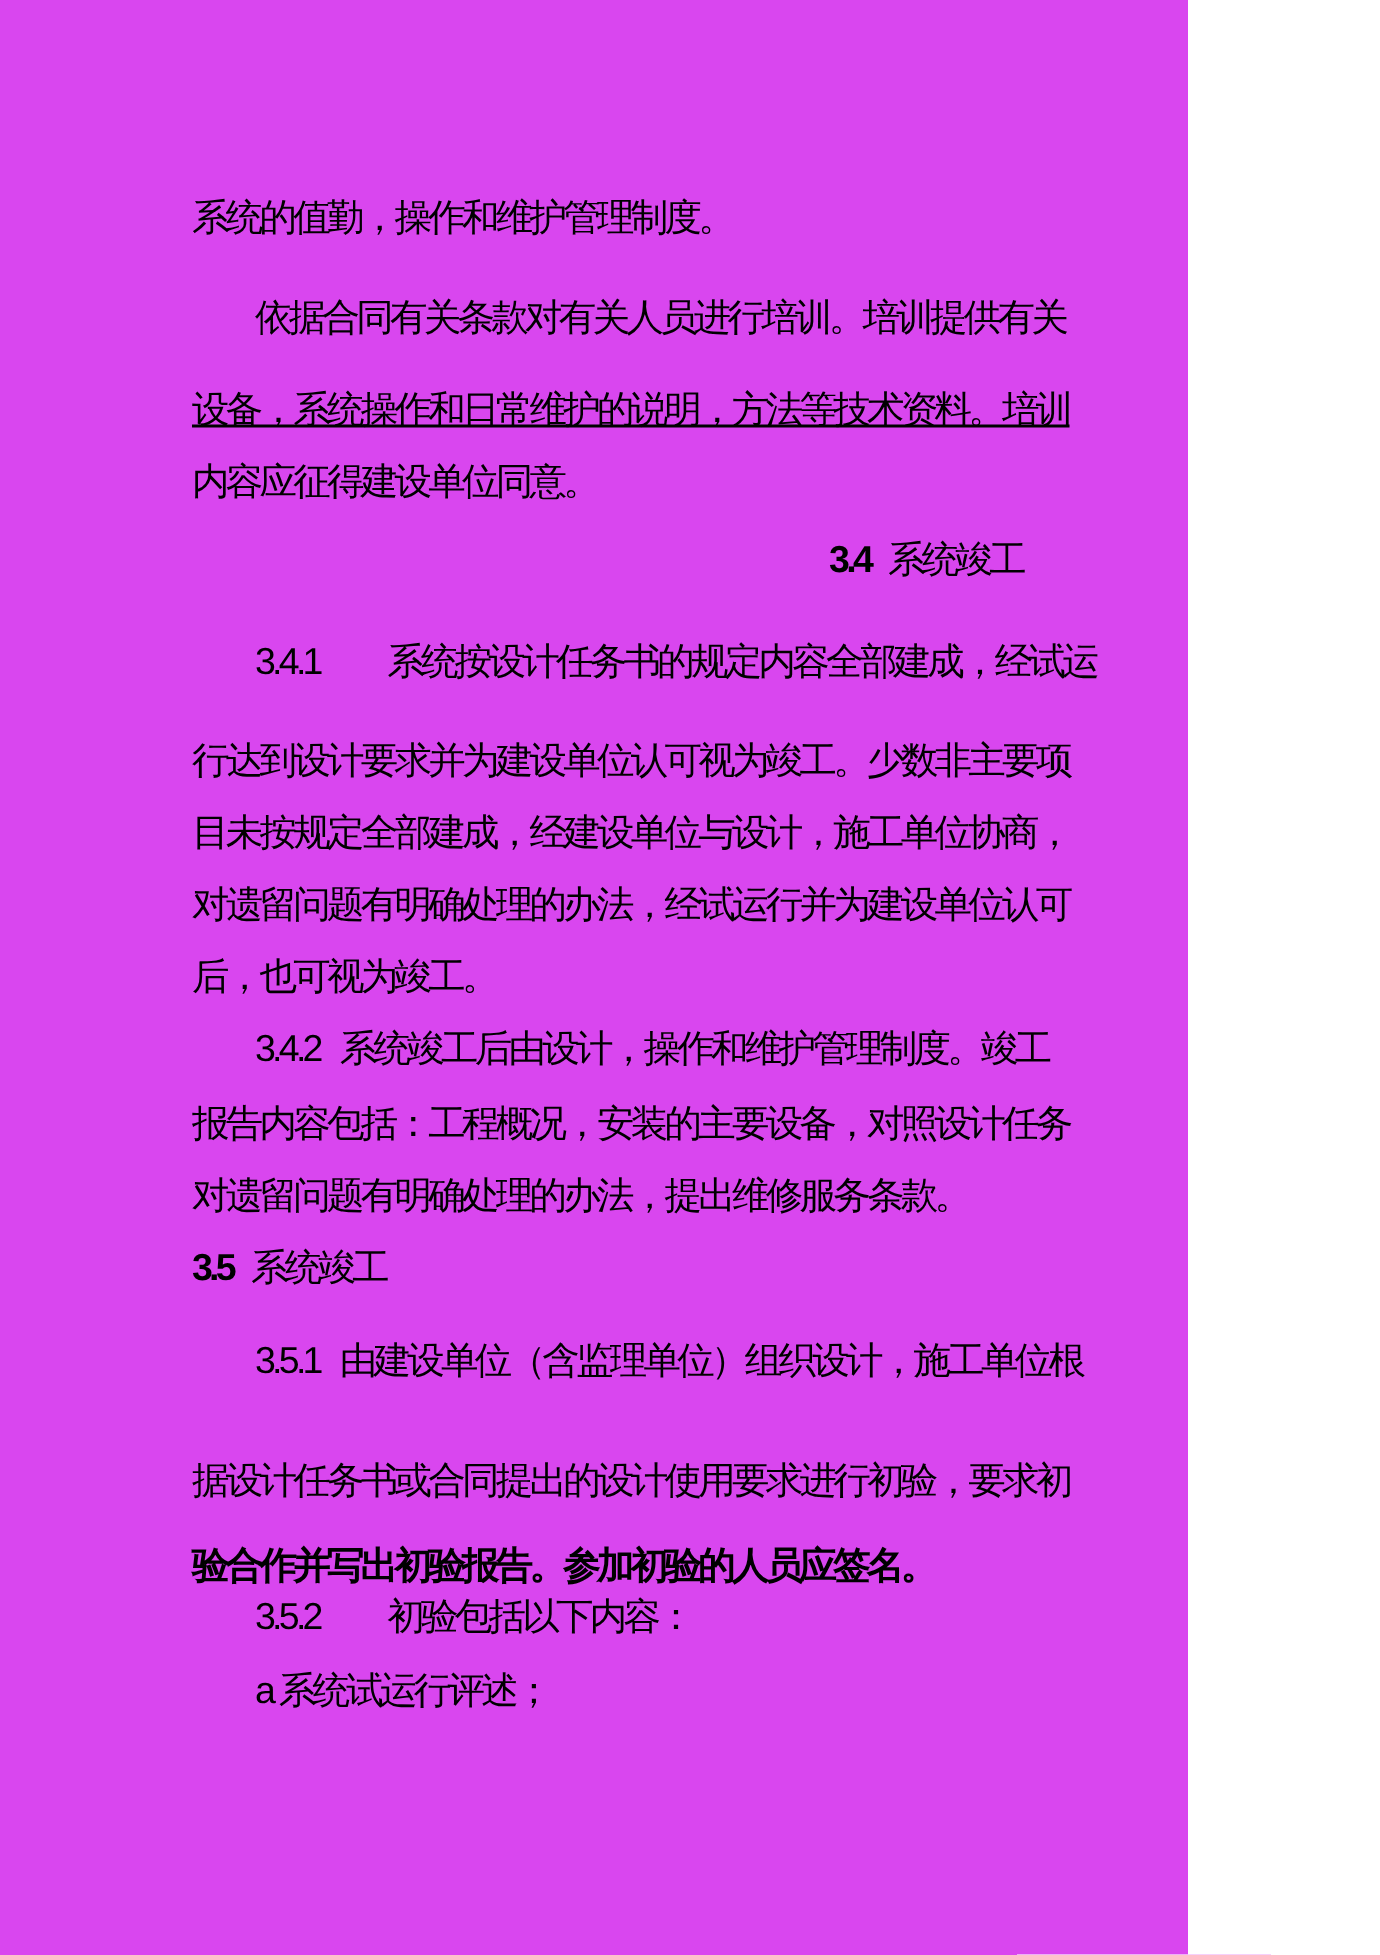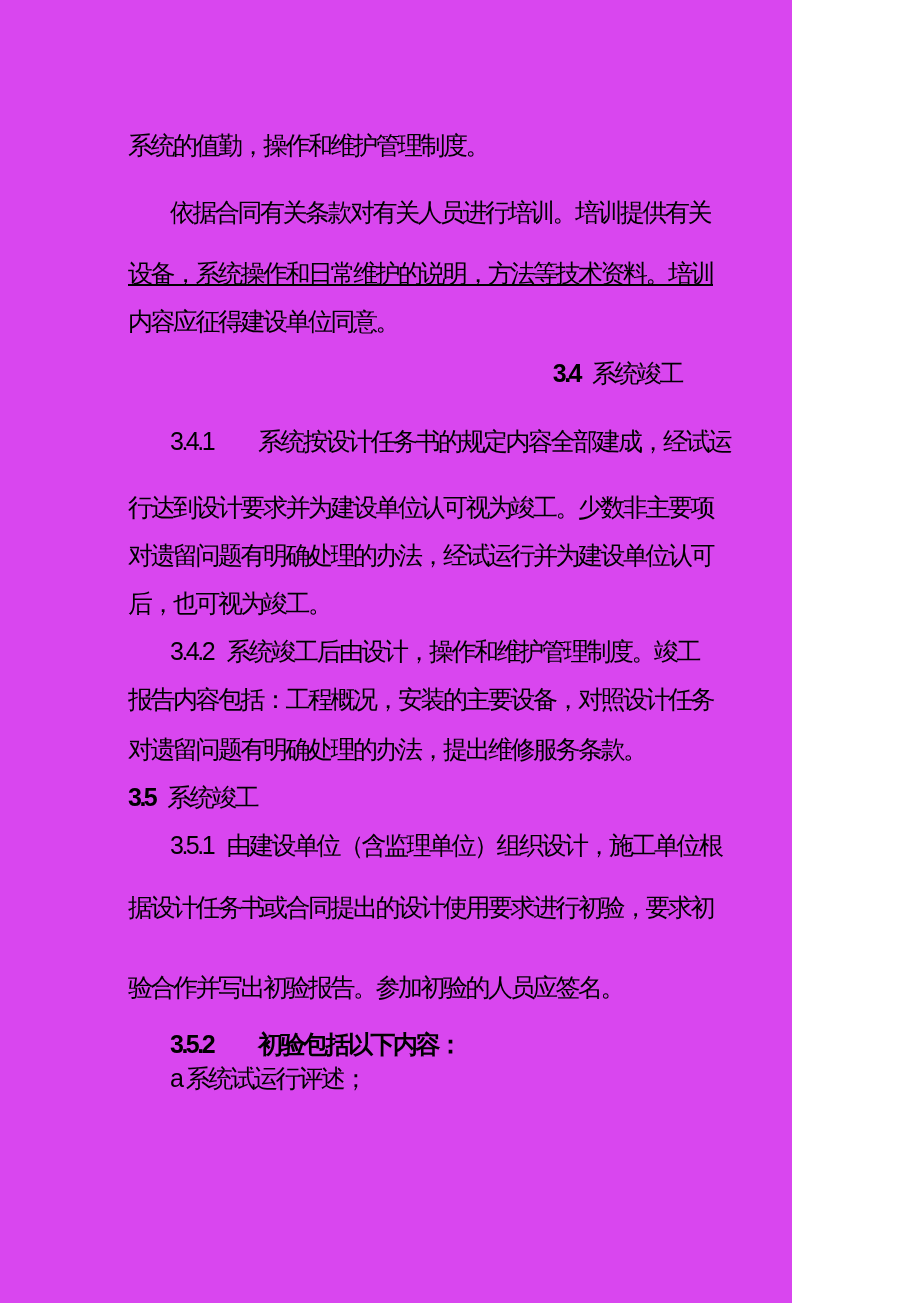--- a/index.html
+++ b/index.html
@@ -49,20 +49,21 @@
 
 <div class="page">
   <div class="content" id="doc-content">
       <div class="line">系统的值勤，操作和维护管理制度。</div>
       <div class="line indent">依据合同有关条款对有关人员进行培训。培训提供有关</div>
       <div class="line">设备，系统操作和日常维护的说明，方法等技术资料。培训</div>
       <div class="line">内容应征得建设单位同意。</div>
       <div class="heading"><span class="num">3.4</span><span class="title">系统竣工</span></div>
       <div class="line indent">3.4.1　　系统按设计任务书的规定内容全部建成，经试运</div>
       <div class="line">行达到设计要求并为建设单位认可视为竣工。少数非主要项</div>
+      <div class="line">目未按规定全部建成，经建设单位与设计，施工单位协商，</div>
       <div class="line">对遗留问题有明确处理的办法，经试运行并为建设单位认可</div>
       <div class="line">后，也可视为竣工。</div>
       <div class="line indent">3.4.2   系统竣工后由设计，操作和维护管理制度。竣工</div>
       <div class="line">报告内容包括：工程概况，安装的主要设备，对照设计任务</div>
       <div class="line">对遗留问题有明确处理的办法，提出维修服务条款。</div>
       <div class="heading"><span class="num">3.5</span><span class="title">系统竣工</span></div>
       <div class="line indent">3.5.1   由建设单位（含监理单位）组织设计，施工单位根</div>
       <div class="line">据设计任务书或合同提出的设计使用要求进行初验，要求初</div>
       <div class="line">验合作并写出初验报告。参加初验的人员应签名。</div>
       <div class="line indent">3.5.2　　初验包括以下内容：</div>

